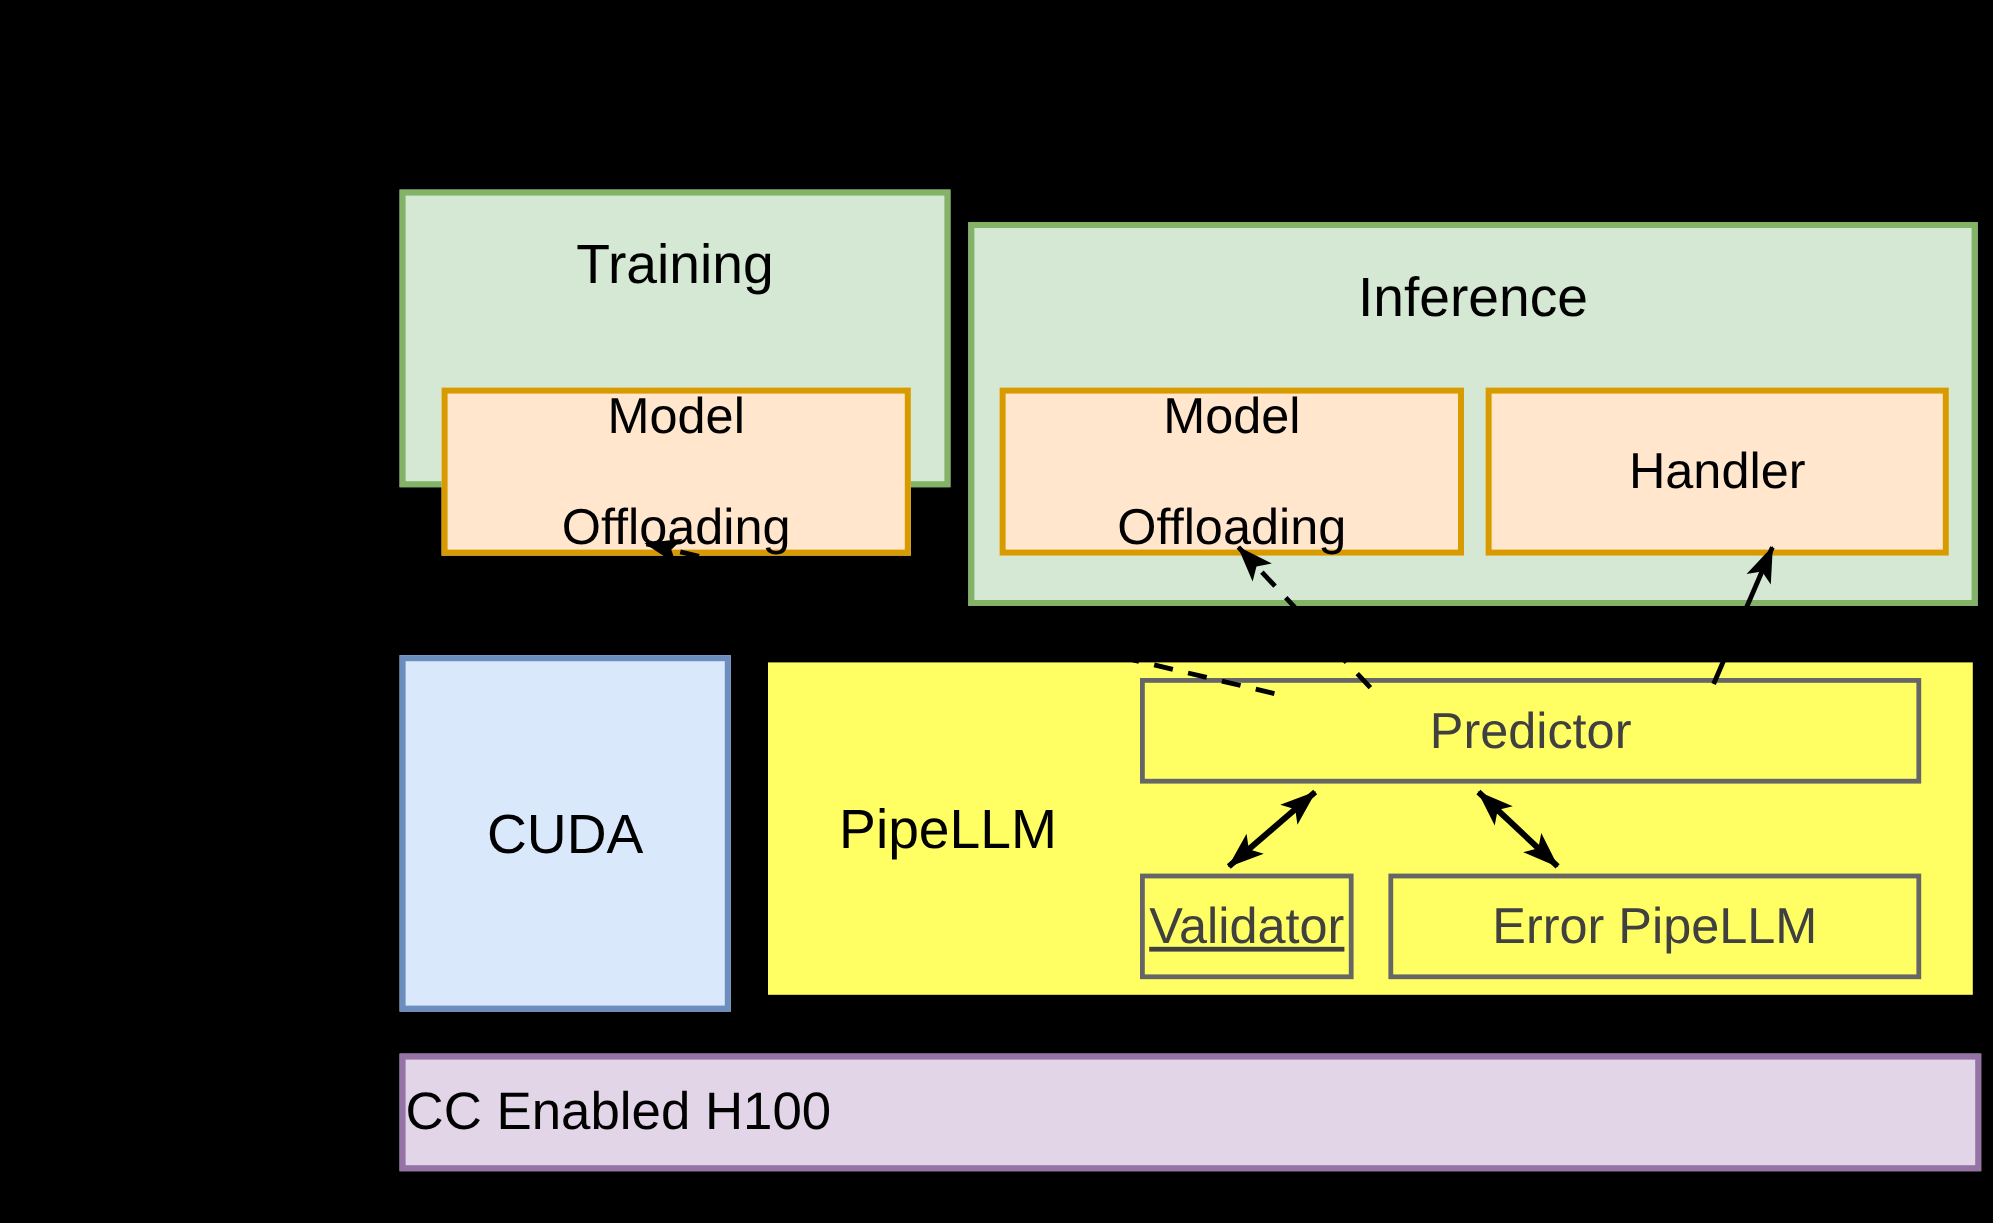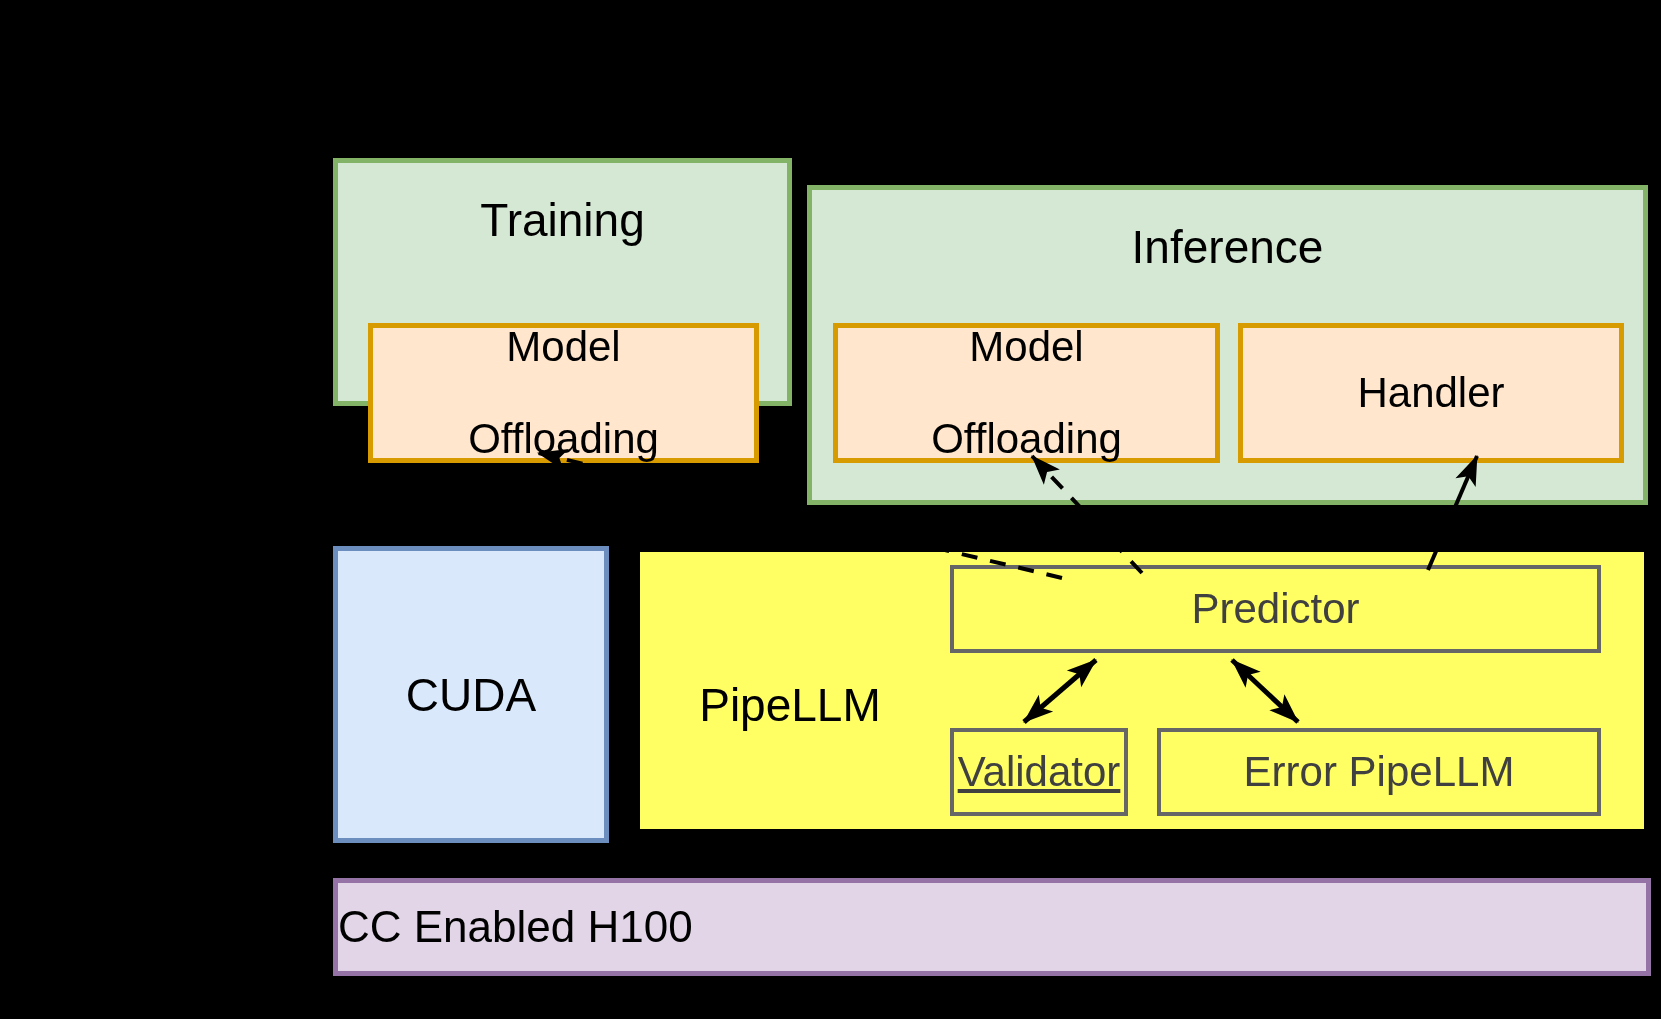--- a/index.html
+++ b/index.html
@@ -37,21 +37,21 @@
   .purple-box{
     background:var(--purple-fill); border:5px solid var(--purple-border);
     display:flex; align-items:center; justify-content:flex-start;
     font-size:44px; color:var(--text);
   }
   .group-title{
     position:absolute; left:0; right:0; top:30px;
     text-align:center; font-size:46px; color:var(--text);
   }
   .pipellm-label{
-    position:absolute; left:640px; top:566px; width:300px; height:277px;
+    position:absolute; left:640px; top:552px; width:300px; height:277px;
     display:flex; align-items:center; justify-content:center;
     font-size:46px; color:var(--text);
   }
   #arrows{position:absolute; left:0; top:0; pointer-events:none;}
   #arrows line{stroke:var(--arrow);}
   #arrows marker path{fill:var(--arrow);}
 </style>
 </head>
 <body>
 

